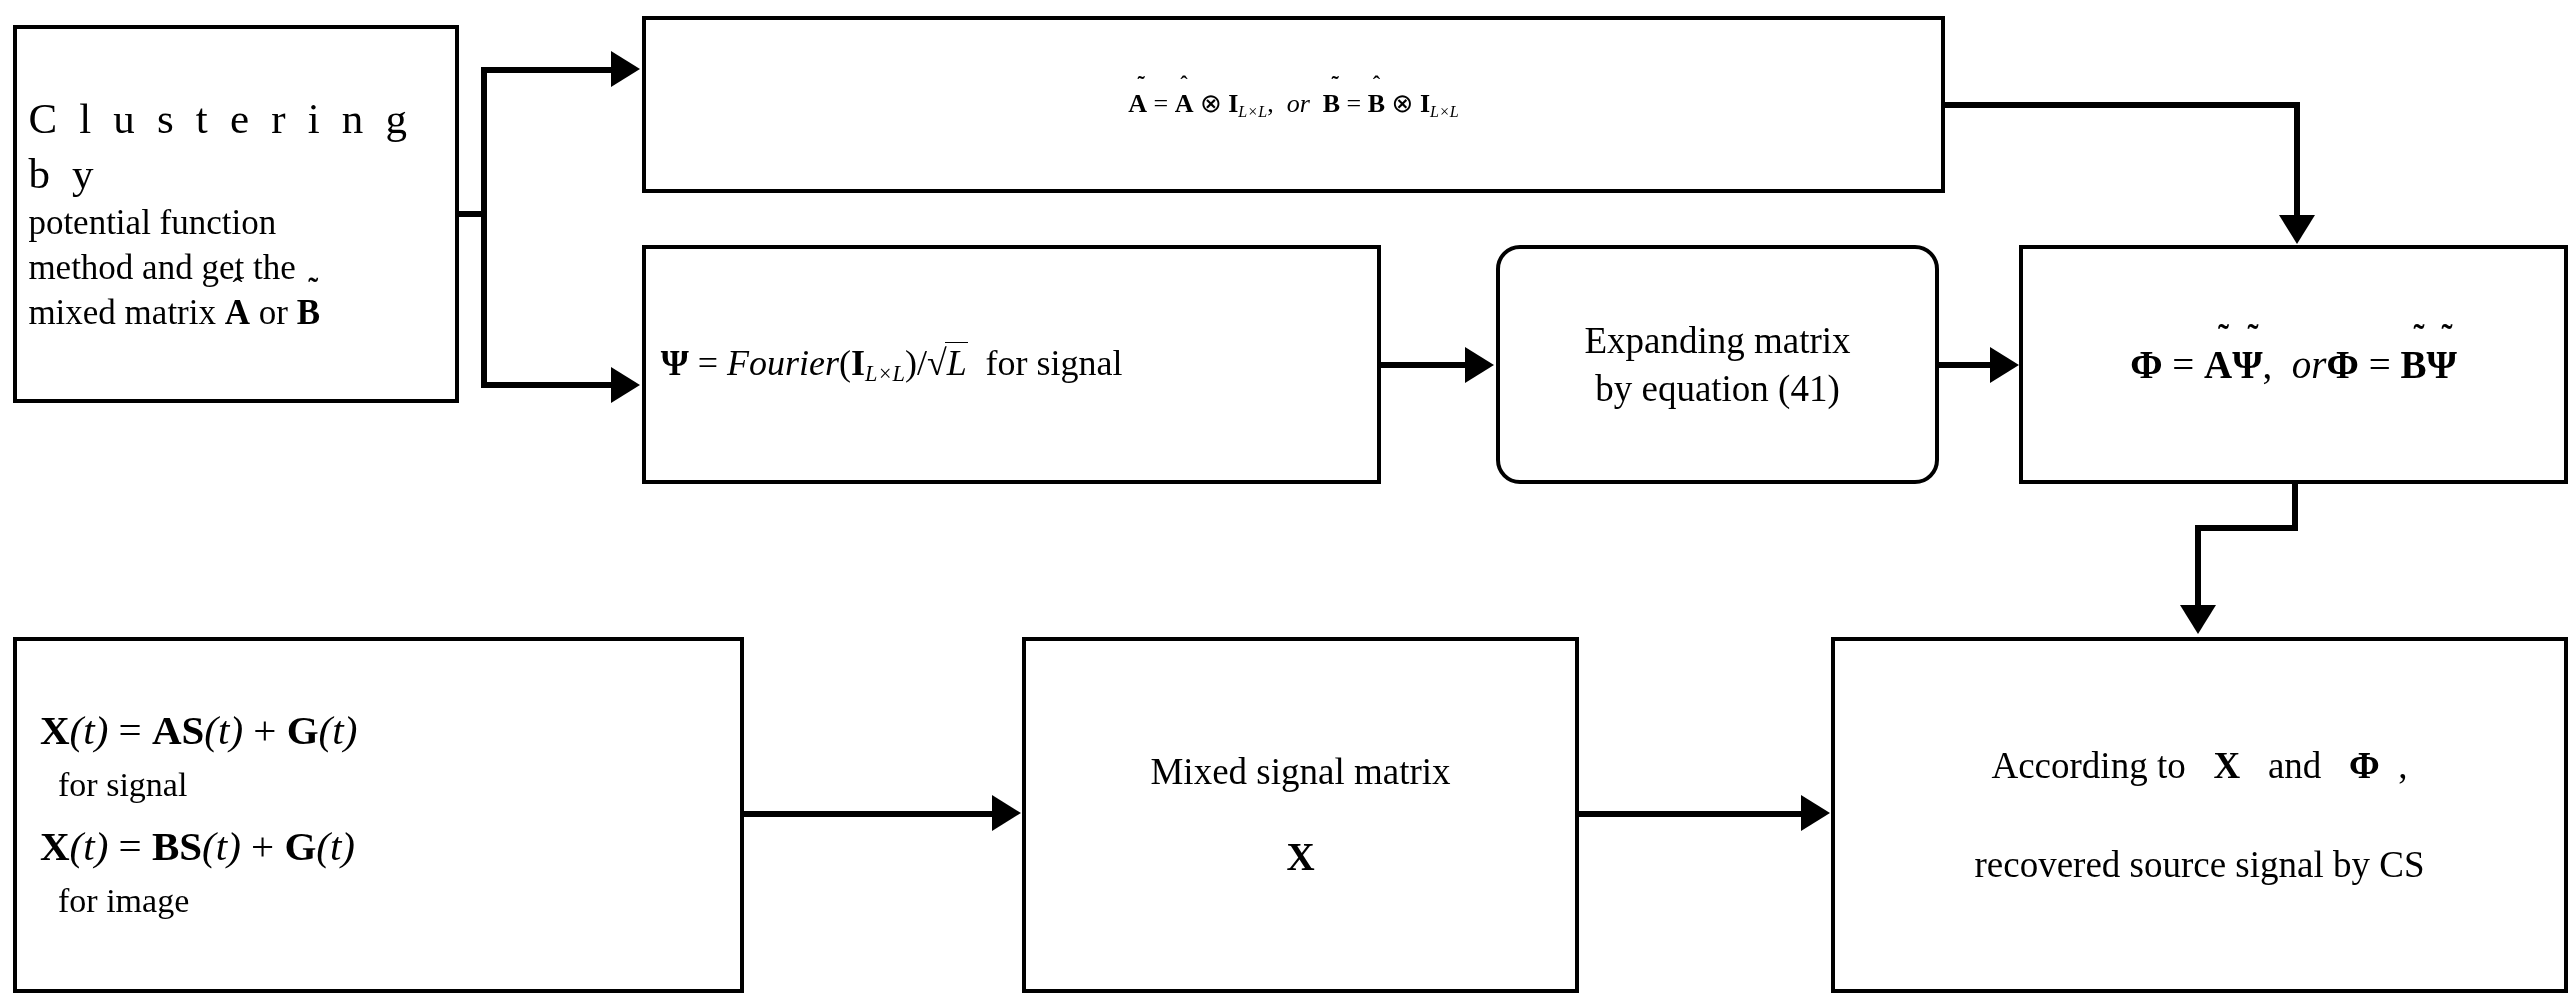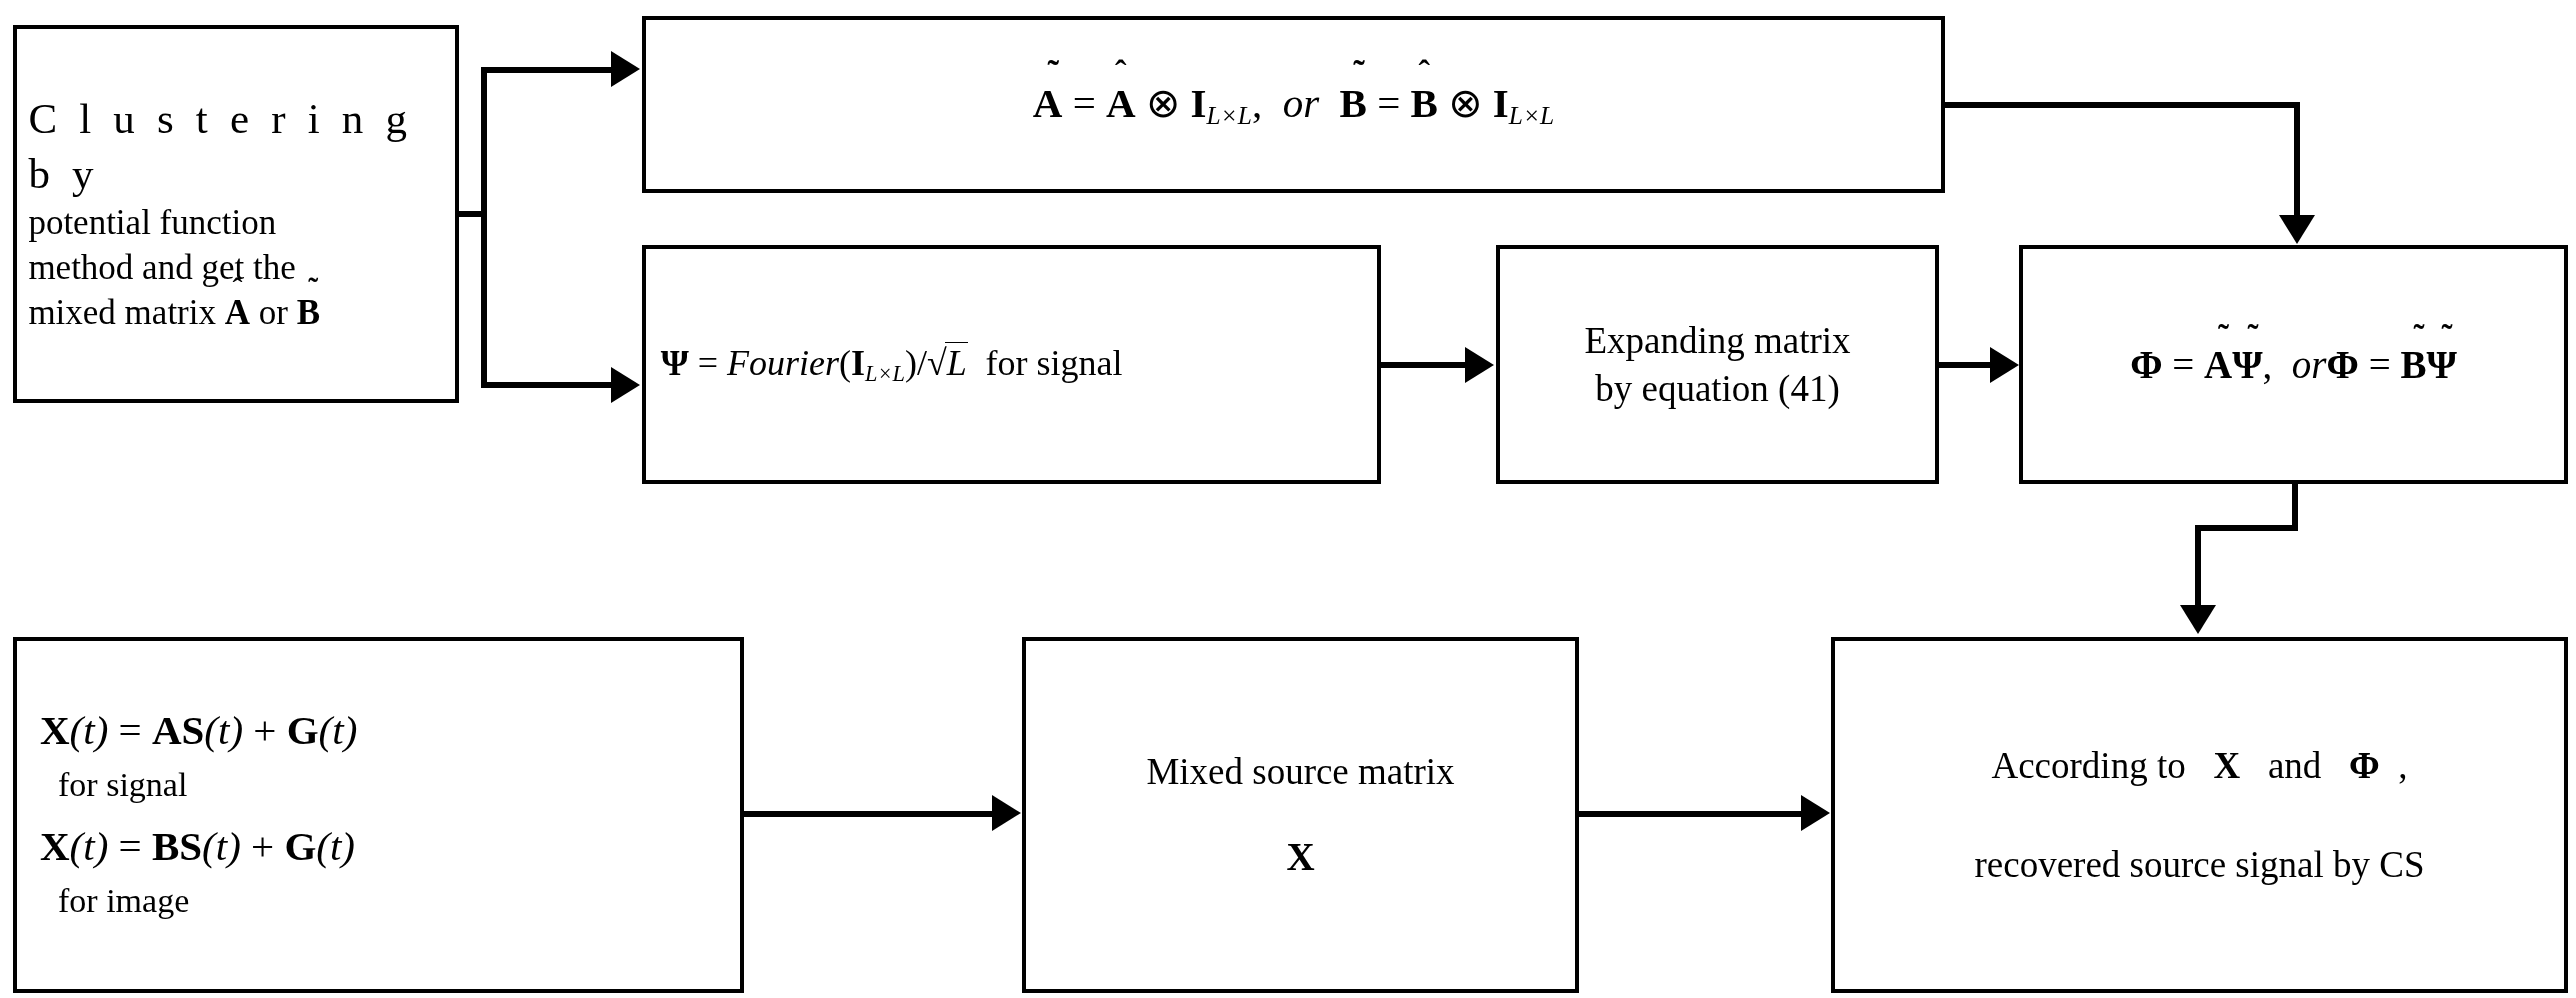--- a/index.html
+++ b/index.html
@@ -13,28 +13,28 @@
 
   .txt{font-family:"Liberation Serif",serif;line-height:1.28;}
 
   
   #box-clustering{left:13px;top:24.5px;width:446px;height:378px;padding:0 11.4px;}
   #box-clustering .l1{font-size:43px;letter-spacing:5.7px;}
   #box-clustering .ln{font-size:35px;}
 
   
   #box-kron{left:642px;top:16.3px;width:1303px;height:177px;}
-  #box-kron .eq{font-size:41px;text-align:center;}
+  #box-kron .eq{font-size:26px;text-align:center;}
 
   
   #box-psi{left:642px;top:245px;width:739px;height:239px;padding:0 14.7px;}
   #box-psi .eq{font-size:36px;margin:13px 0;}
 
   
-  #box-expand{left:1496px;top:245px;width:443px;height:239px;padding:0 13px;}
+  #box-expand{left:1496px;top:245px;width:443px;height:239px;padding:0 13px;border-radius:24px;}
   #box-expand .ln{font-size:37px;}
 
   
   #box-phi{left:2019px;top:245px;width:549px;height:239px;padding:0 15px;}
   #box-phi .eq{font-size:39px;text-align:center;}
 
   
   #box-model{left:13px;top:637px;width:731px;height:356px;padding:0 23px;}
   #box-model .eq{font-size:41px;margin:4.9px 0;}
   #box-model .sub{font-size:34px;margin:1.6px 0 8.2px 18px;}
@@ -137,21 +137,21 @@
       <span class="bm">X</span><span class="it">(t)</span>
       <span>=</span>
       <span class="bm">BS</span><span class="it">(t)</span>
       <span>+</span>
       <span class="bm">G</span><span class="it">(t)</span>
     </div>
     <div class="txt sub">for image</div>
   </div>
 
   <div class="box" id="box-mixed">
-    <div class="txt ln">Mixed source matrix</div>
+    <div class="txt ln">Mixed signal matrix</div>
     <div class="txt sym">X</div>
   </div>
 
   <div class="box lft" id="box-recover">
     <div class="txt ln l1">
       <span>According to</span>
       &nbsp;&nbsp;<span class="bm">X</span>&nbsp;&nbsp;
       <span>and</span>
       &nbsp;&nbsp;<span class="bm">Φ</span>&nbsp;&nbsp;<span>,</span>
     </div>

